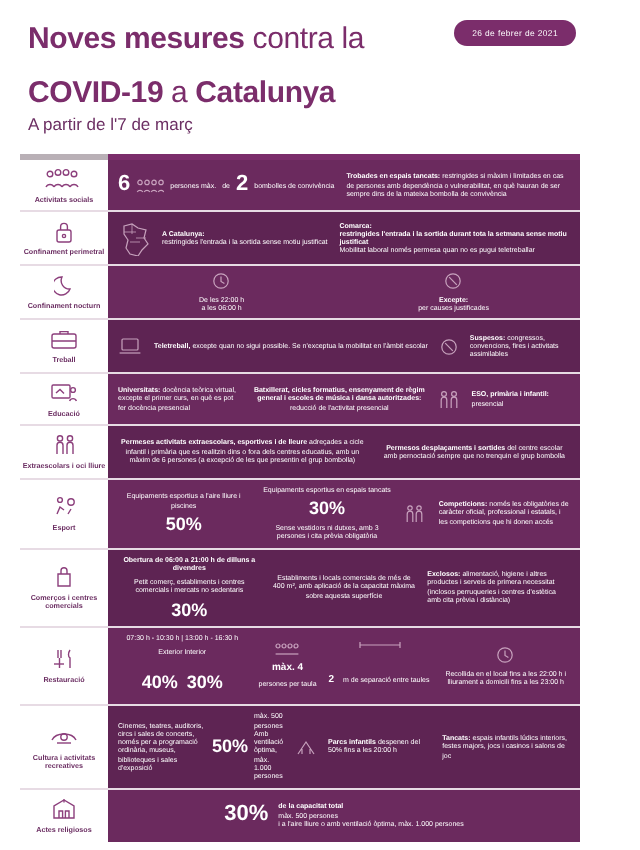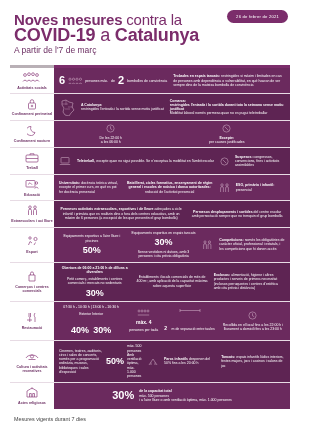--- a/index.html
+++ b/index.html
@@ -8,21 +8,21 @@
     background: #ffffff;
     font-family: "Liberation Sans", sans-serif;
     overflow: hidden;
   }
   .page { width: 300px; height: 414px; position: relative; background:#fff; }
 
   
   .header { padding: 12px 14px 4px 14px; position: relative; }
   .title-main { font-size: 15px; line-height: 15px; color: #7b2d6b; font-weight: 400; letter-spacing: -0.2px; }
   .title-main b { font-weight: 700; }
-  .title-line2 { font-size: 18px; line-height: 14px; color: #7b2d6b; font-weight: 700; margin-top: 1px; letter-spacing: -0.2px;}
+  .title-line2 { font-size: 15px; line-height: 14px; color: #7b2d6b; font-weight: 700; margin-top: 13px; letter-spacing: -0.2px;}
   .title-line2 .thin { font-weight: 400; }
   .subtitle { font-size: 8.5px; color: #6c2f63; margin-top: 3px; font-weight: 400; }
   .date-badge {
     position: absolute; right: 12px; top: 10px;
     background: #7b2d6b; color: #fff;
     font-size: 4.2px; letter-spacing: .2px;
     padding: 4px 9px; border-radius: 9px; white-space: nowrap;
   }
 
   

